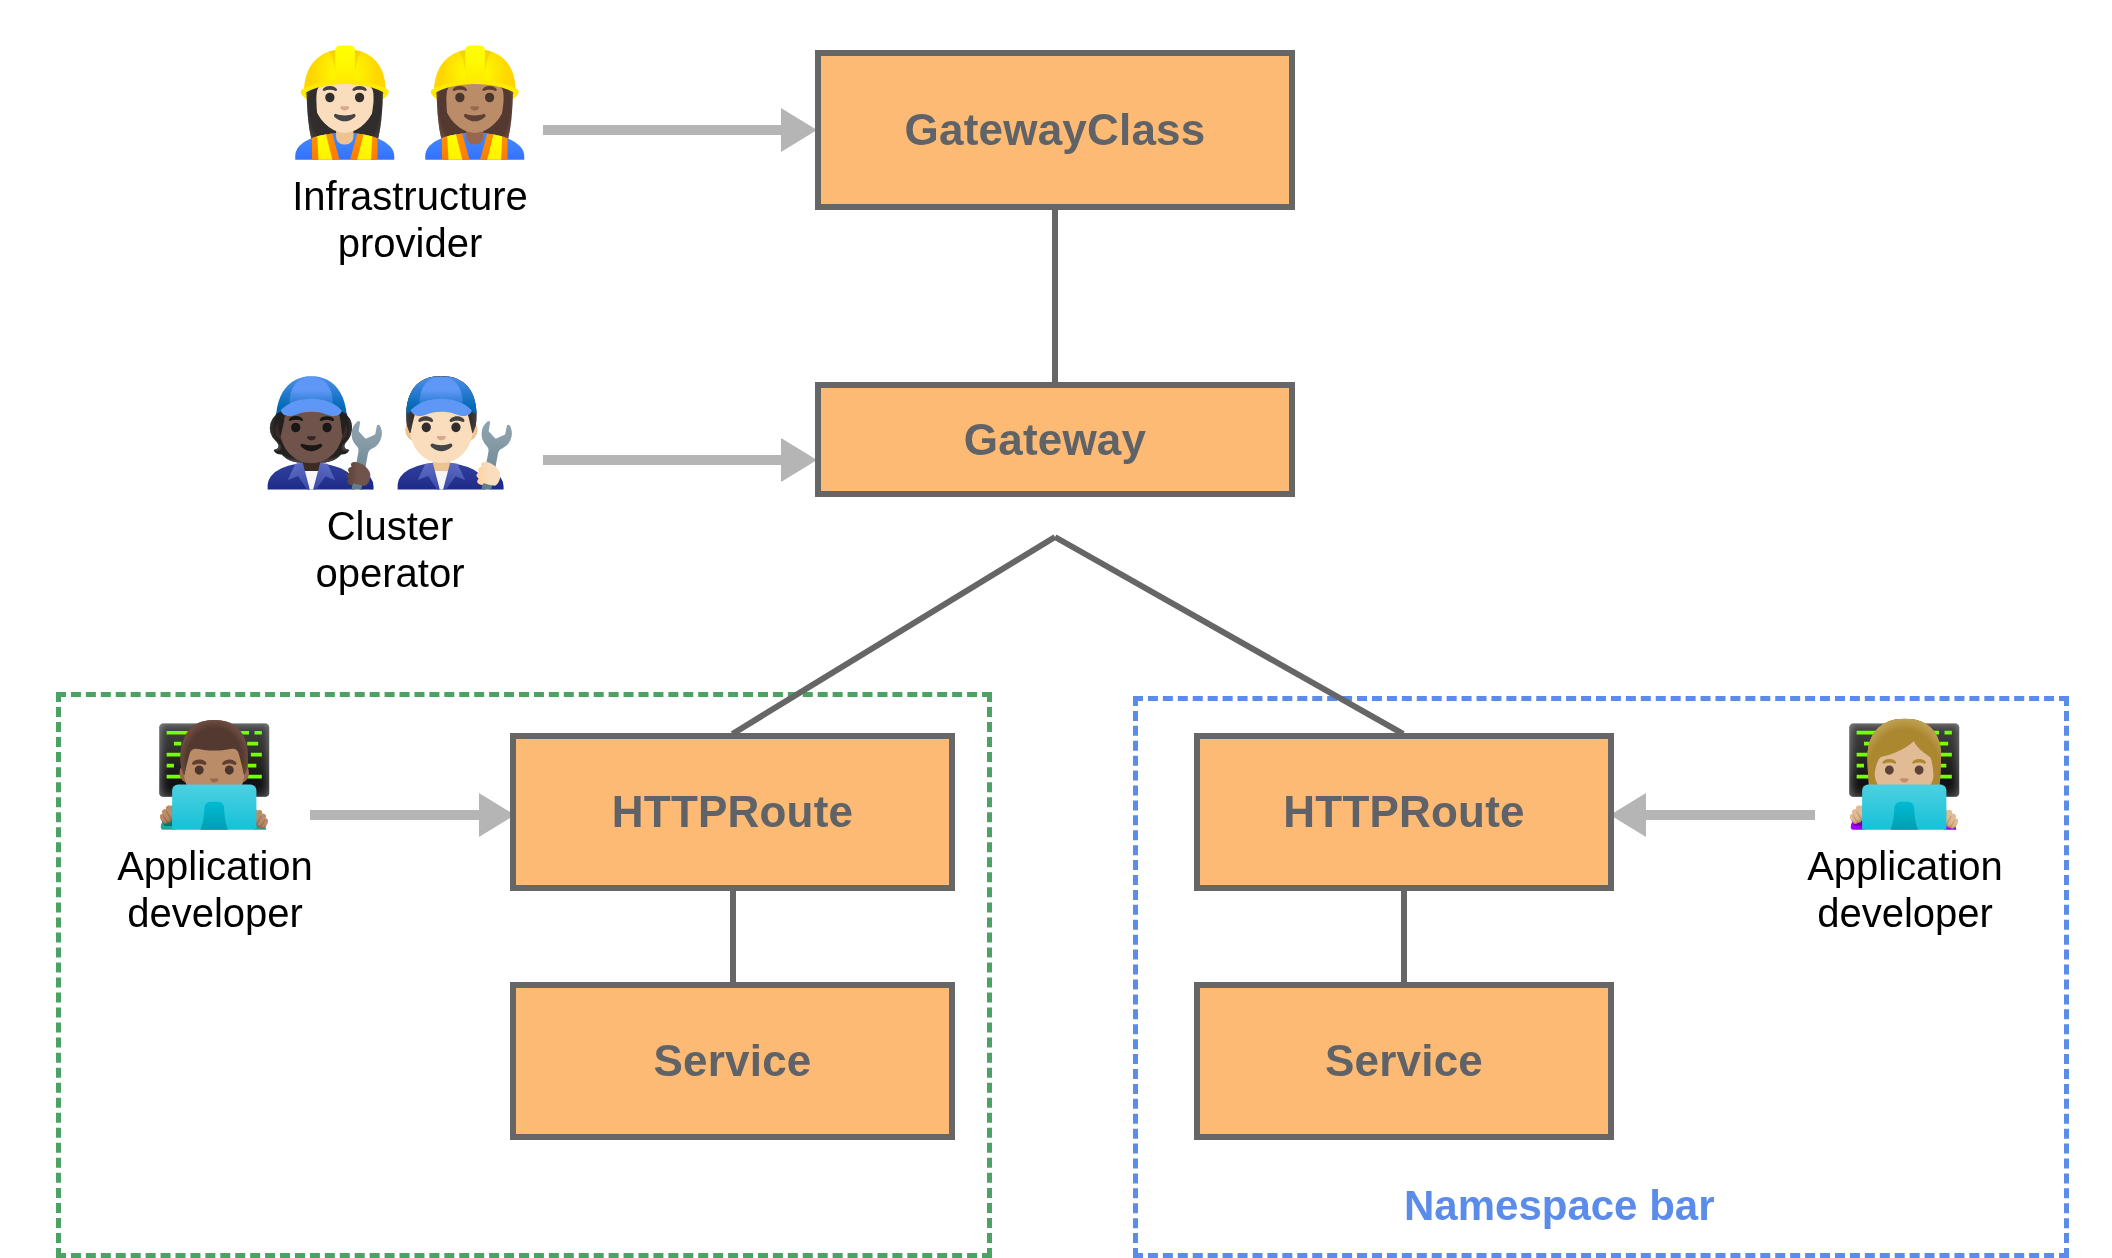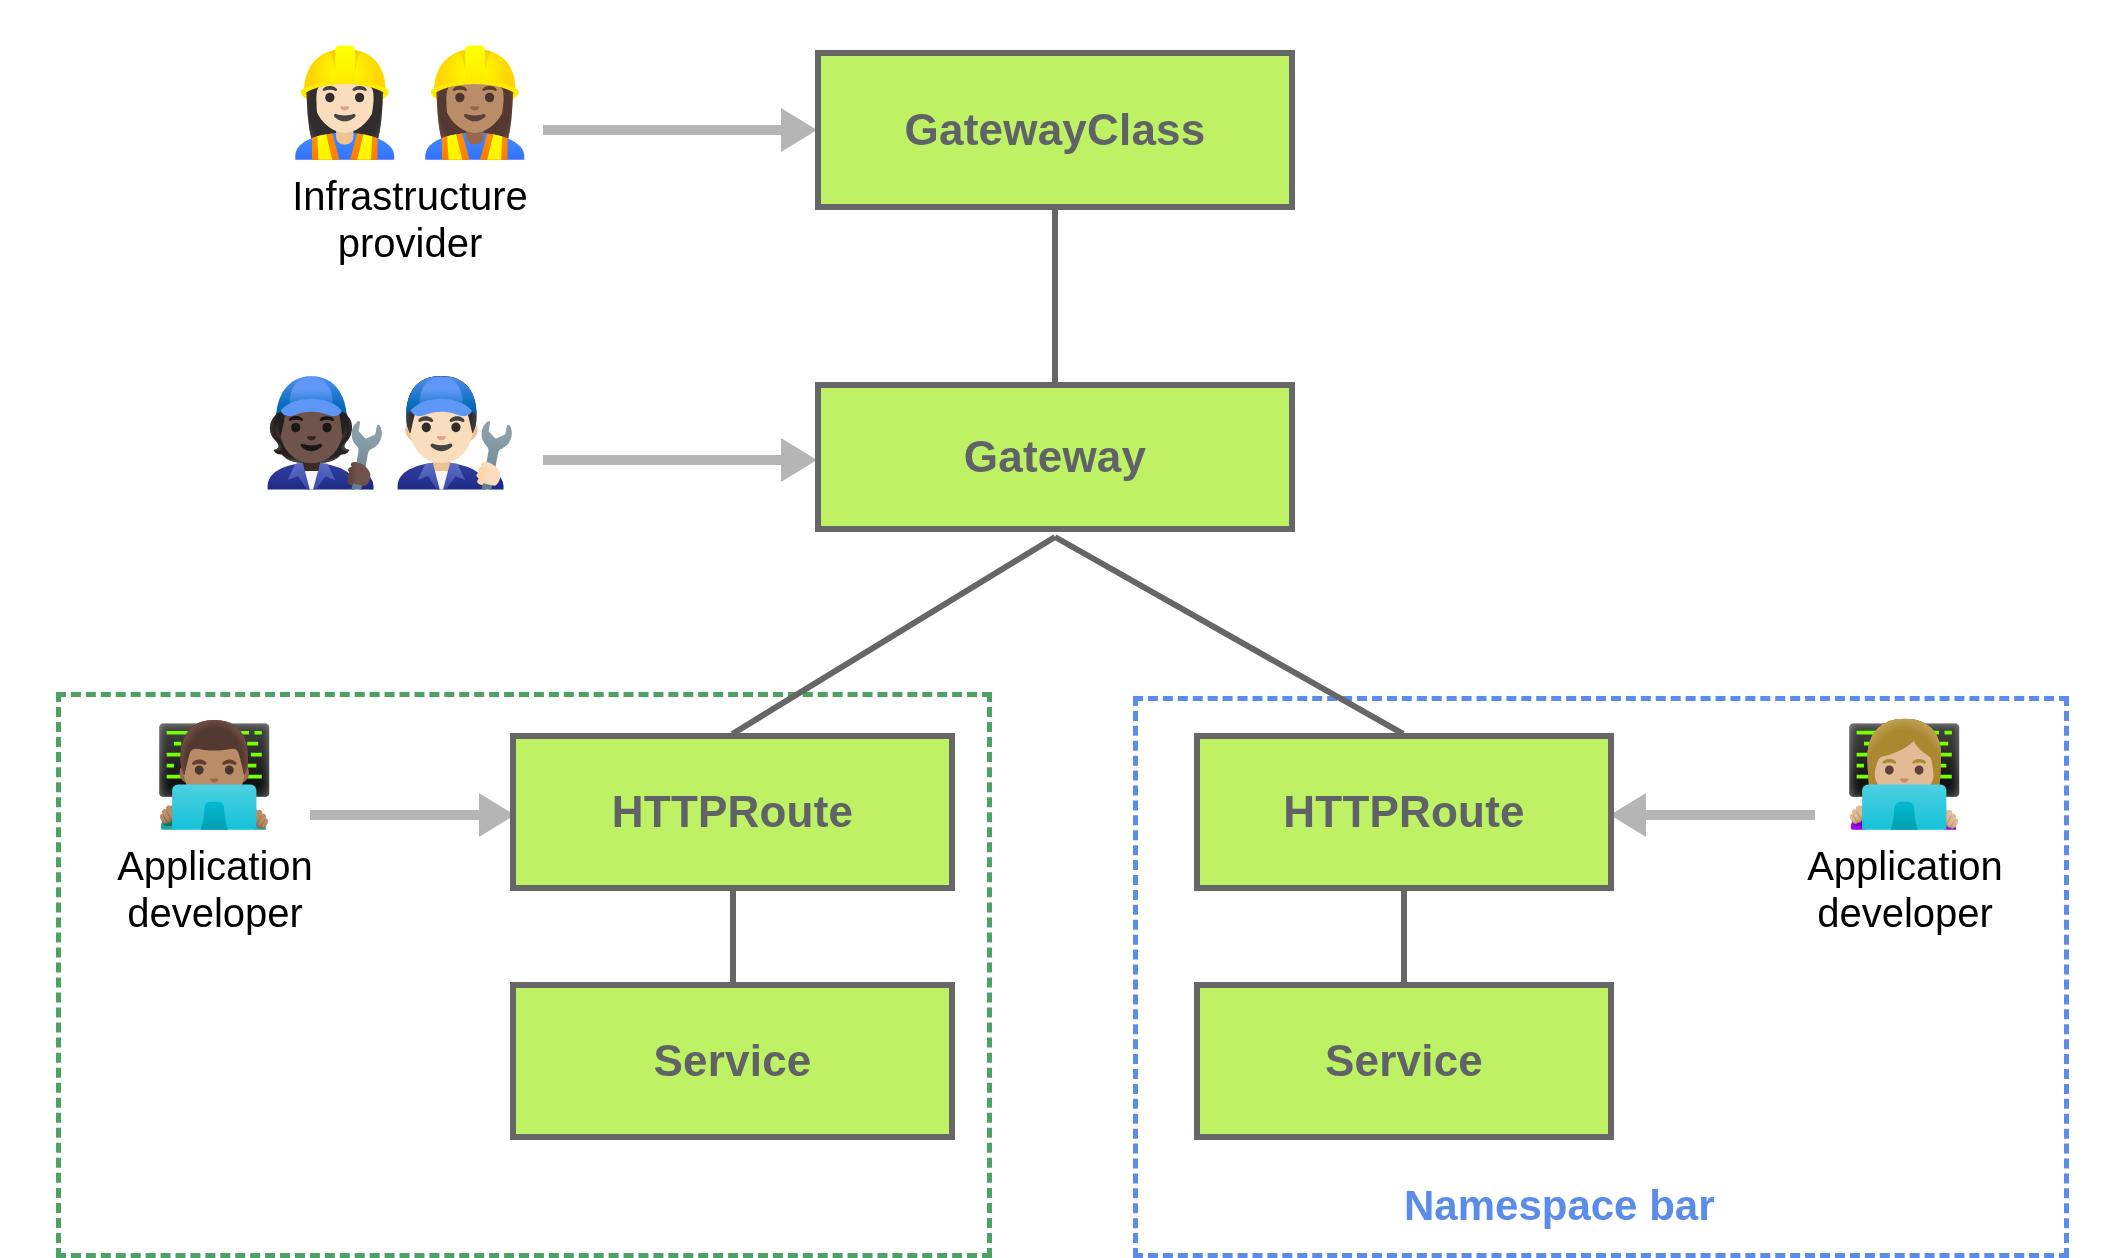--- a/index.html
+++ b/index.html
@@ -14,21 +14,21 @@
     background: #ffffff;
     font-family: "Liberation Sans", sans-serif;
     overflow: hidden;
   }
 
   
   .res-box {
     position: absolute;
     box-sizing: border-box;
     border: 6px solid #666666;
-    background: #bef264;
+    background: #fdba74;
     display: flex;
     align-items: center;
     justify-content: center;
     z-index: 30;
   }
   .res-box .res-label {
     font-size: 44px;
     font-weight: bold;
     color: #5f6368;
     letter-spacing: 0.2px;
@@ -135,21 +135,21 @@
 
   <div class="namespace" style="left:56px; top:692px; width:936px; height:566px; border-color:#4CA264;"></div>
 
   <div class="namespace" style="left:1133px; top:696px; width:936px; height:562px; border-color:#5B8CEA;"></div>
   <div class="ns-label" style="left:1404px; top:1182px; color:#5B8CEA;">Namespace bar</div>
 
   <div class="res-box" style="left:815px; top:50px; width:480px; height:160px;">
     <span class="res-label">GatewayClass</span>
   </div>
 
-  <div class="res-box" style="left:815px; top:382px; width:480px; height:150px;">
+  <div class="res-box" style="left:815px; top:382px; width:480px; height:115px;">
     <span class="res-label">Gateway</span>
   </div>
 
   <div class="res-box" style="left:510px; top:733px; width:445px; height:158px;">
     <span class="res-label">HTTPRoute</span>
   </div>
 
   <div class="res-box" style="left:510px; top:982px; width:445px; height:158px;">
     <span class="res-label">Service</span>
   </div>
@@ -183,20 +183,22 @@
   </div>
 
   <div class="persona" style="left:240px; top:48px; width:340px;">
     <div class="persona-emoji">👷🏻‍♀️👷🏽‍♀️</div>
     <div class="persona-caption">Infrastructure
 provider</div>
   </div>
 
   <div class="persona" style="left:220px; top:378px; width:340px;">
     <div class="persona-emoji">🧑🏿‍🔧👨🏻‍🔧</div>
+    <div class="persona-caption">Cluster
+operator</div>
   </div>
 
   <div class="persona" style="left:100px; top:722px; width:230px;">
     <div class="persona-emoji small">👨🏽‍💻</div>
     <div class="persona-caption">Application
 developer</div>
   </div>
 
   <div class="persona" style="left:1790px; top:722px; width:230px;">
     <div class="persona-emoji small">👩🏼‍💻</div>

